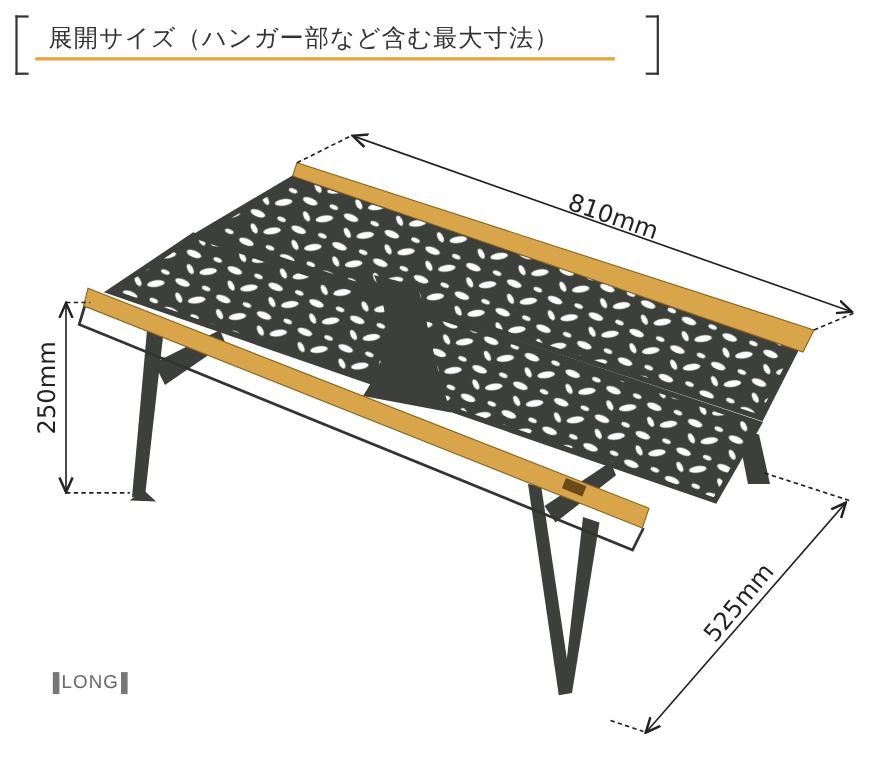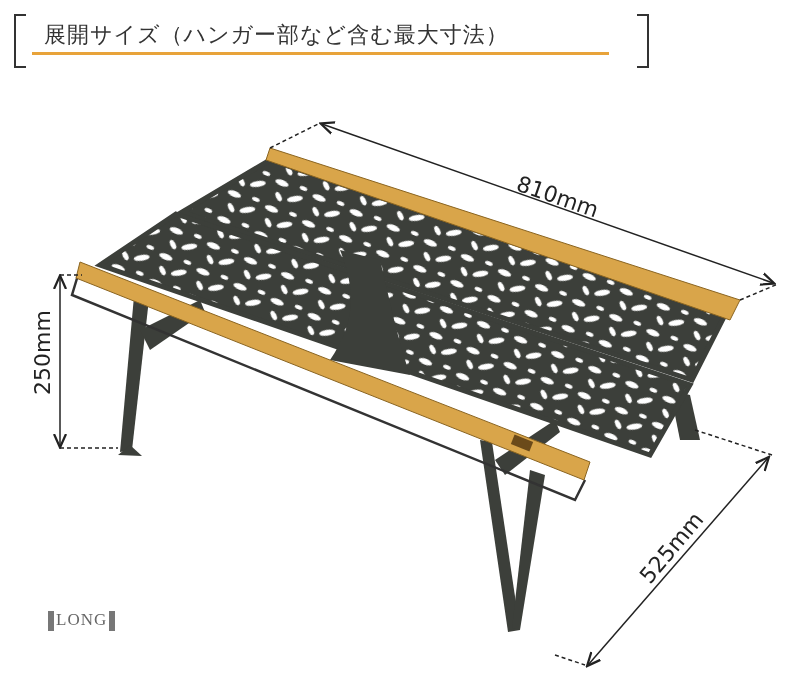--- a/index.html
+++ b/index.html
@@ -1,22 +1,22 @@
 <!DOCTYPE html>
 <html><head>
 <meta charset="utf-8">
 <style>
   html,body{margin:0;padding:0;background:#fff;}
   body{width:800px;height:694px;position:relative;overflow:hidden;font-family:"DejaVu Sans",sans-serif;}
-  .hdr{position:absolute;left:14px;top:6px;width:635px;height:66px;}
+  .hdr{position:absolute;left:14px;top:6px;width:585px;height:66px;}
   .brk-l{position:absolute;left:0;top:8px;width:10px;height:50px;border:2px solid #333;border-right:none;}
   .brk-r{position:absolute;right:0;top:8px;width:10px;height:50px;border:2px solid #333;border-left:none;}
   .hdr-title{position:absolute;left:30px;top:14px;font-size:22px;color:#333;letter-spacing:1px;white-space:nowrap;}
   .hdr-line{position:absolute;left:18px;right:40px;top:46px;height:3px;background:#e8a33a;}
-  .long{position:absolute;left:46px;top:610px;font-family:Liberation Serif, serif;font-size:17px;color:#666;letter-spacing:1px;}
+  .long{position:absolute;left:46px;top:610px;font-family:Liberation Sans, sans-serif;font-size:17px;color:#666;letter-spacing:1px;}
   .long .b{display:inline-block;width:6px;height:20px;background:#777;vertical-align:middle;margin:0 2px;}
   svg.drawing{position:absolute;left:0;top:0;}
 </style>
 </head>
 <body>
 
 <div class="hdr">
   <div class="brk-l"></div>
   <div class="hdr-title">展開サイズ（ハンガー部など含む最大寸法）</div>
   <div class="hdr-line"></div>

